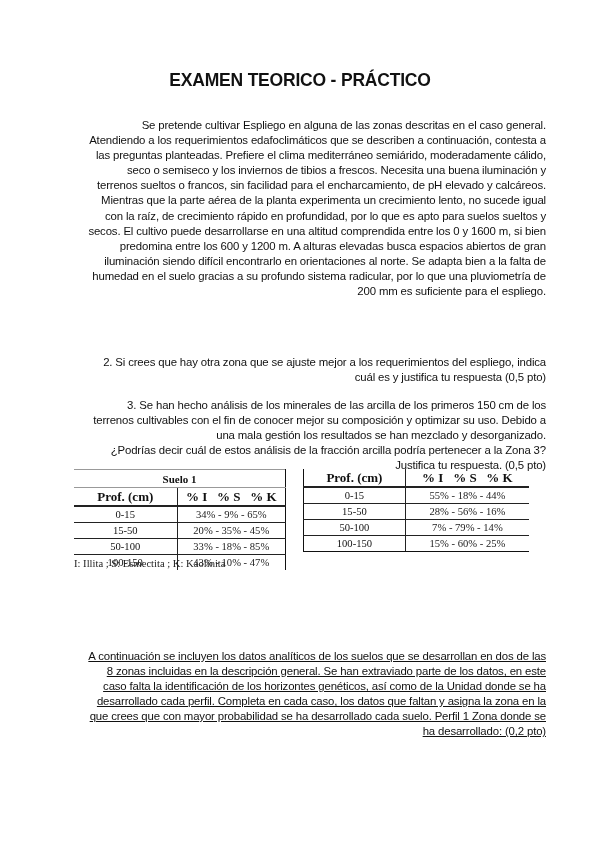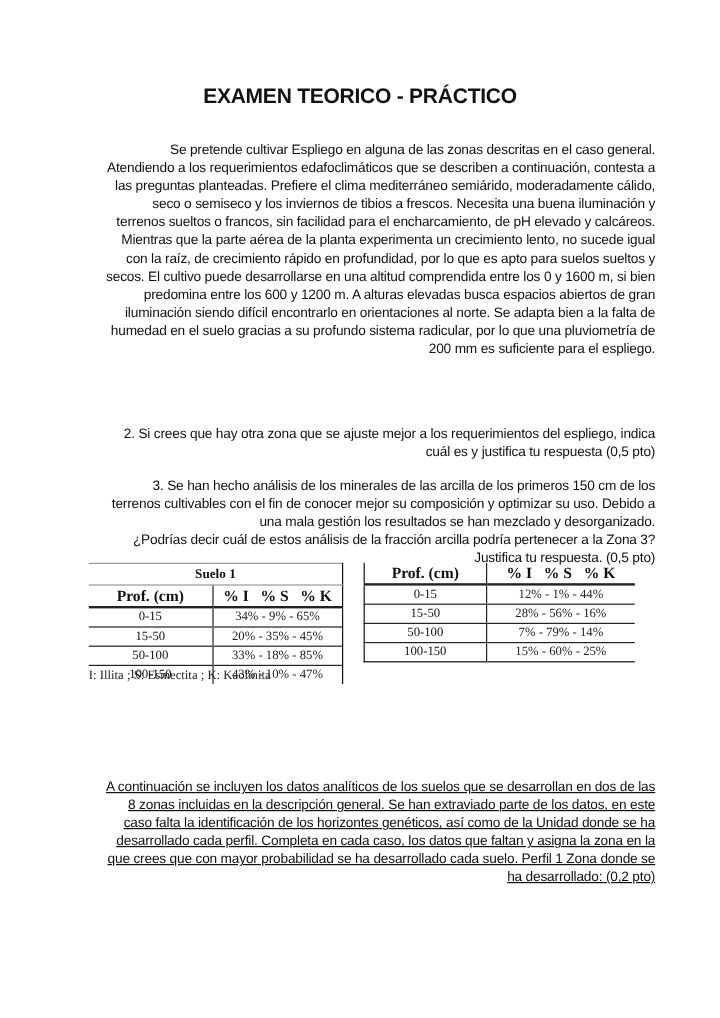--- a/index.html
+++ b/index.html
@@ -158,21 +158,21 @@
     </table>
 
   <table class="tbl" id="tbl2">
     <tbody>
     <tr class="r-hdr">
       <td class="hdr c1">Prof. (cm)</td>
       <td class="hdr c2" style="white-space: pre;">% I   % S   % K</td>
     </tr>
     <tr class="r-data">
       <td class="c1">0-15</td>
-      <td class="c2 val">12% - 1% - 44%</td>
+      <td class="c2 val">55% - 18% - 44%</td>
     </tr>
     <tr class="r-data">
       <td class="c1">15-50</td>
       <td class="c2 val">28% - 56% - 16%</td>
     </tr>
     <tr class="r-data">
       <td class="c1">50-100</td>
       <td class="c2 val">7% - 79% - 14%</td>
     </tr>
     <tr class="r-data r-last">

